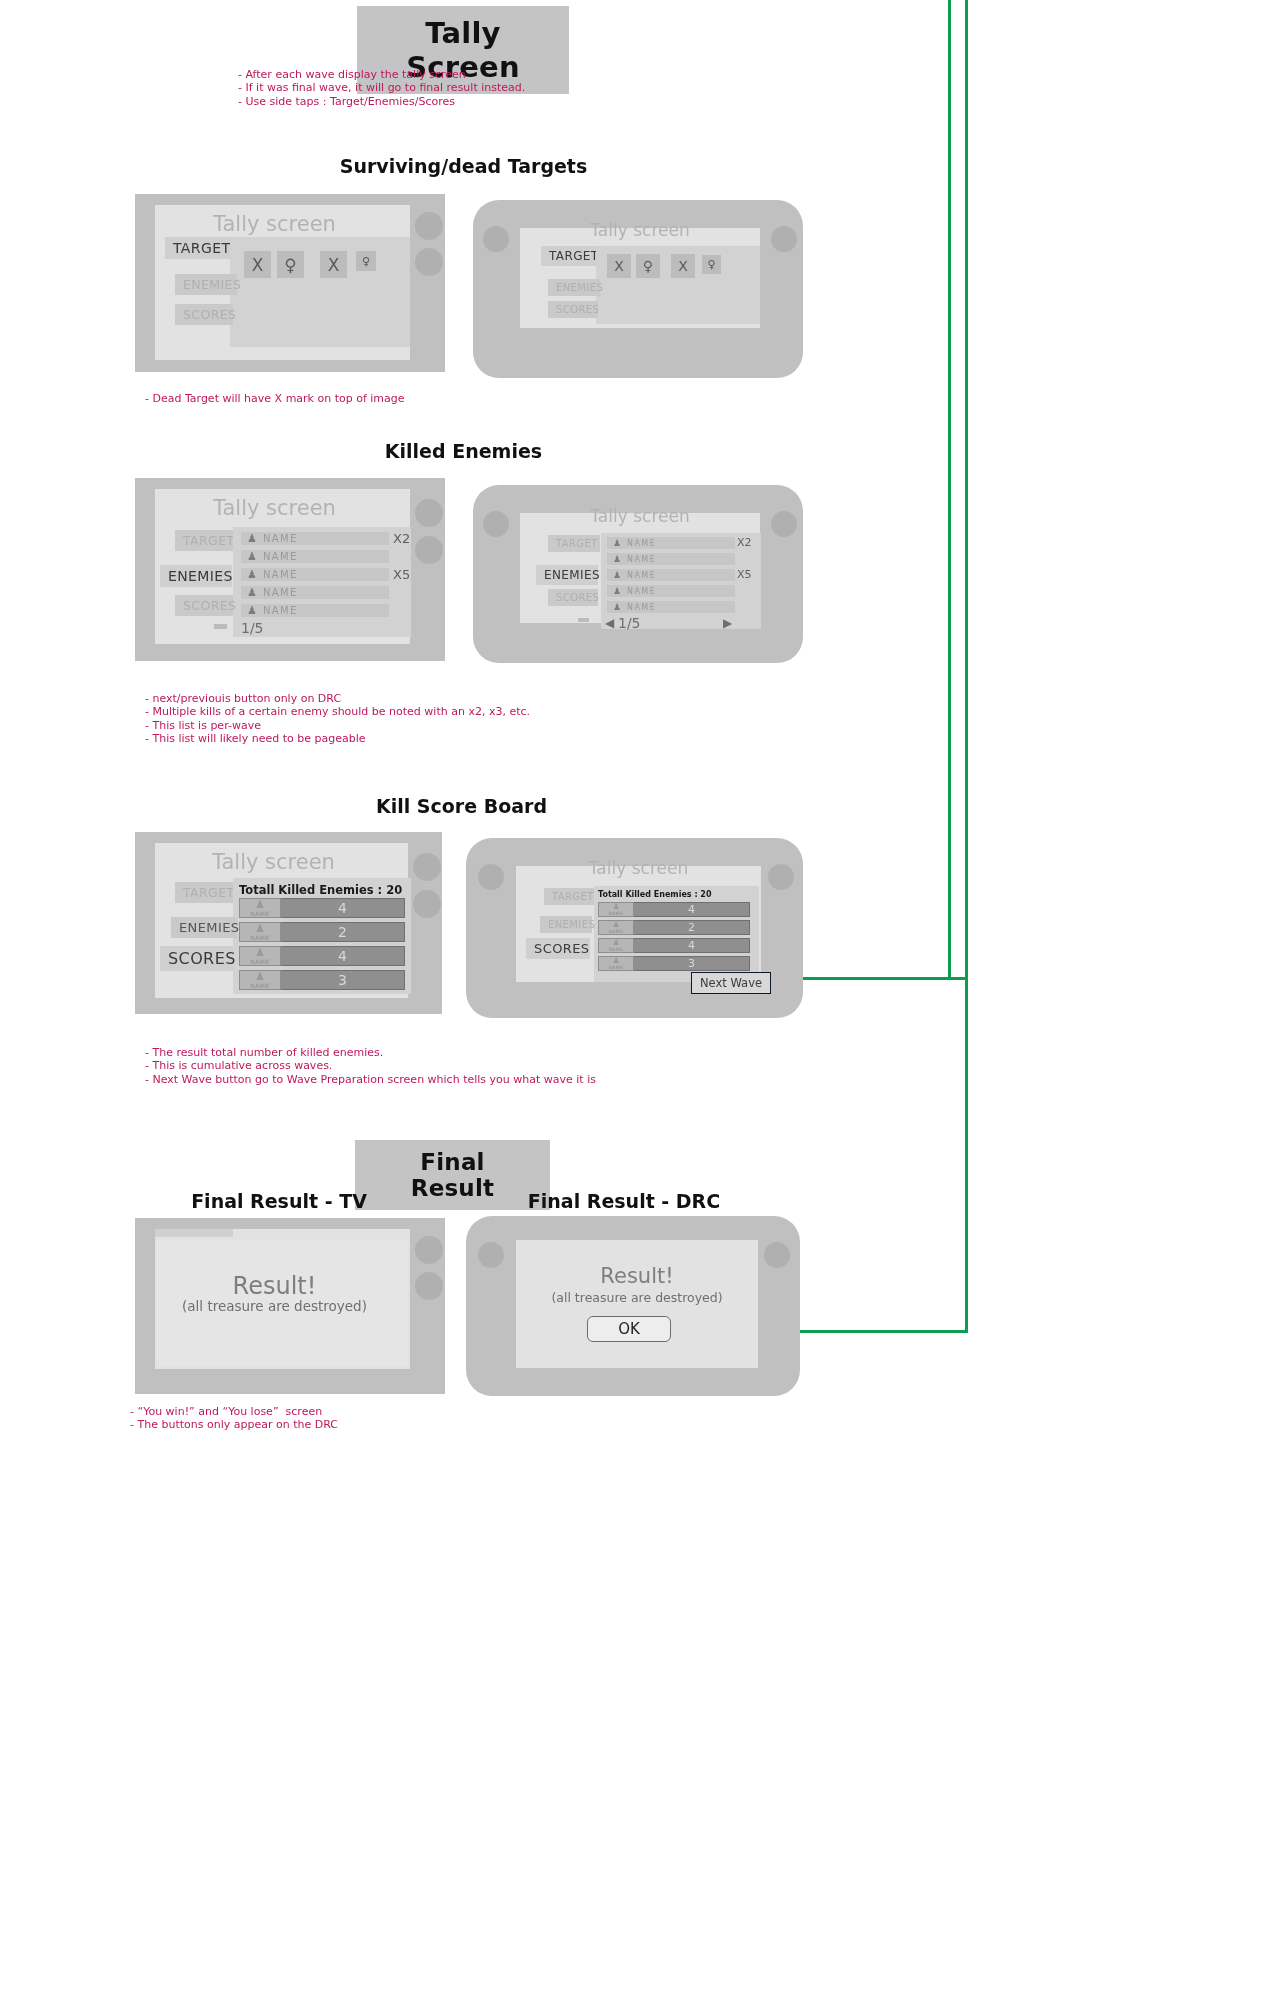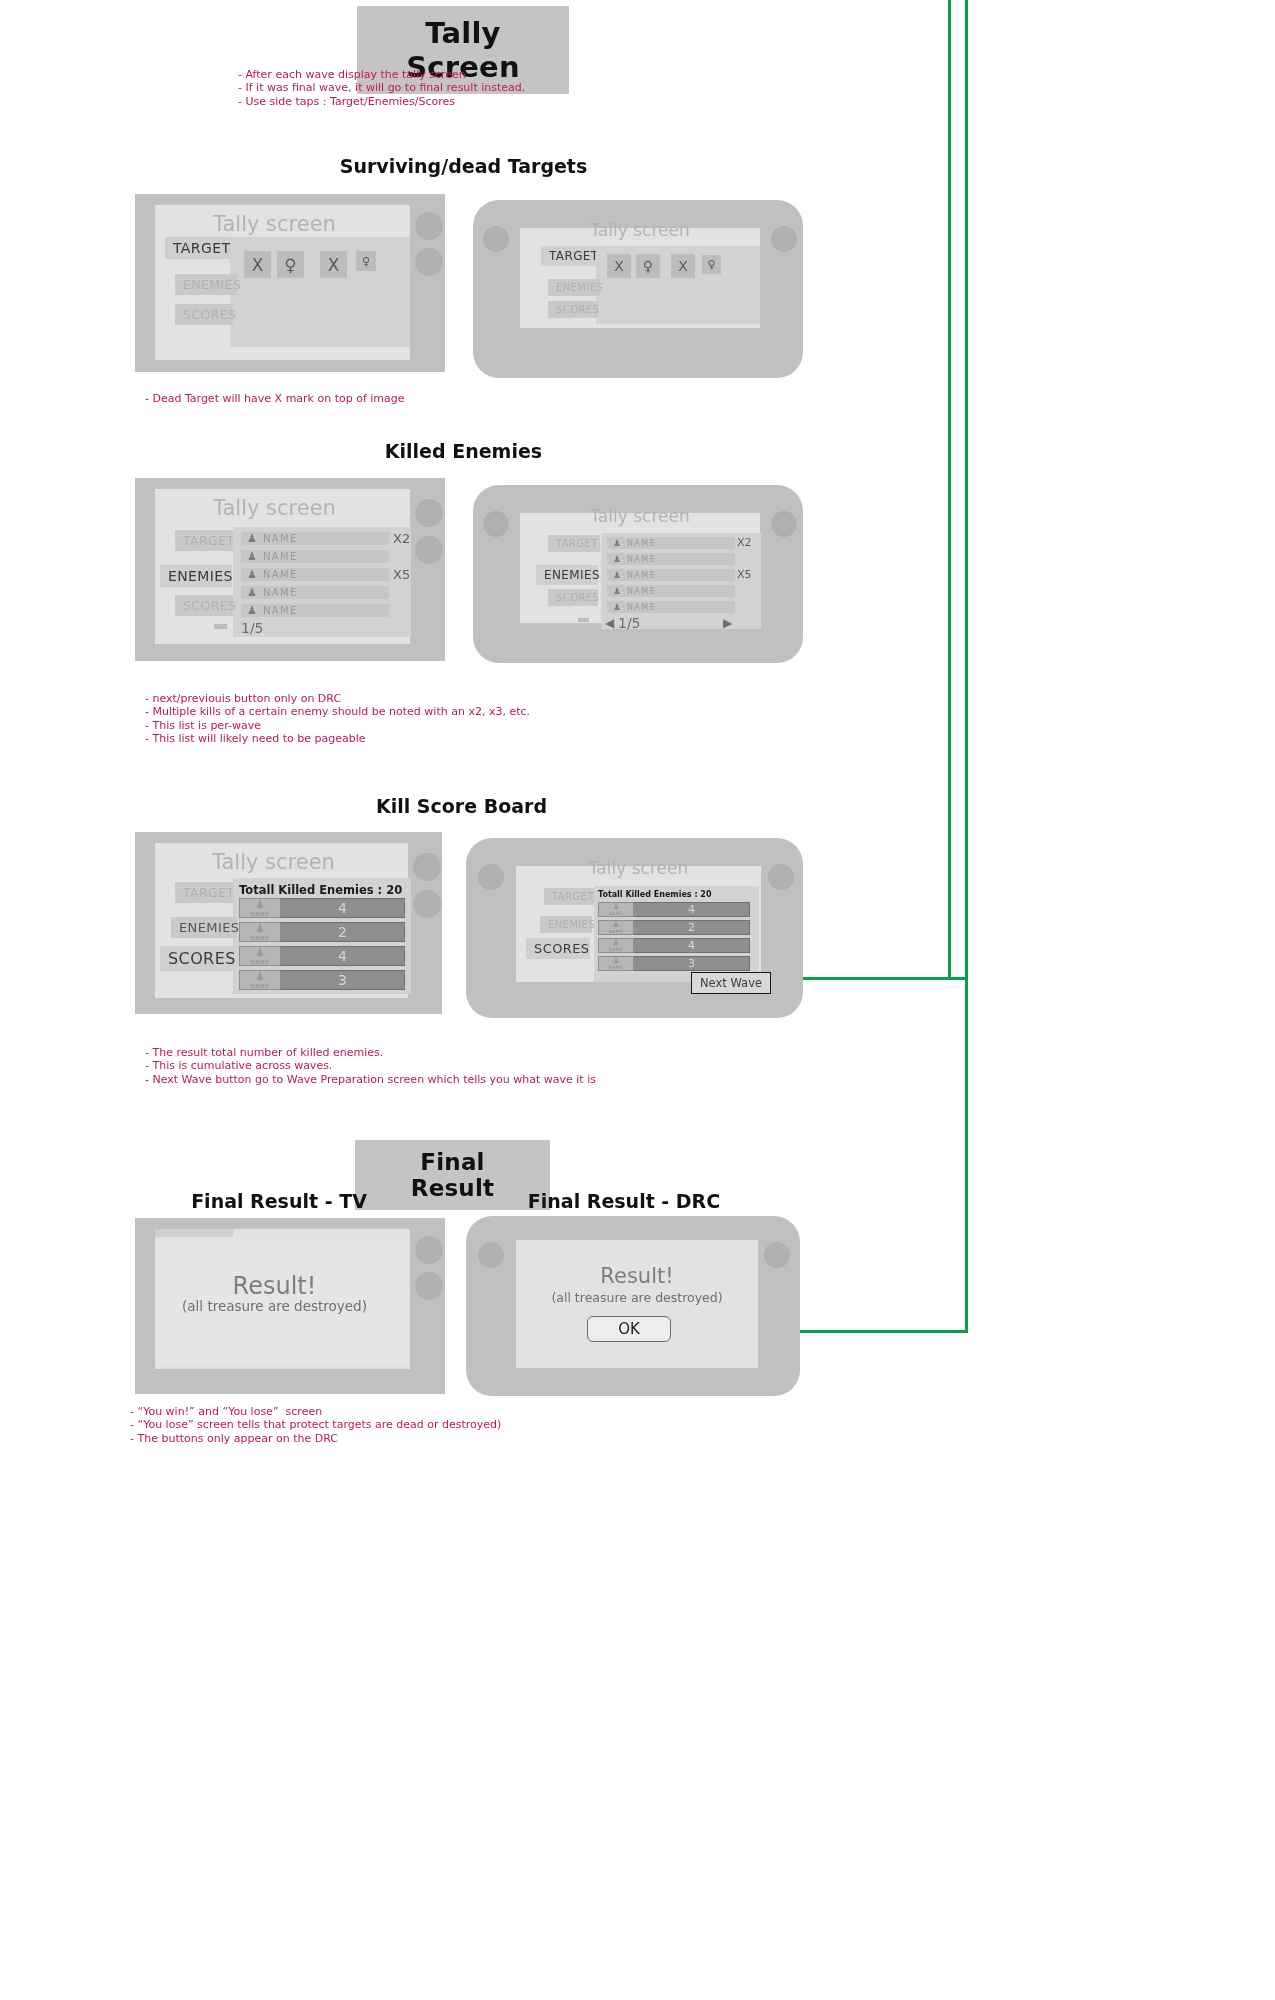--- a/index.html
+++ b/index.html
@@ -391,15 +391,14 @@
   <div class="bezel-inner" style="left:50px; top:24px; width:242px; height:128px;"></div>
   <div class="result-big" style="left:50px; top:48px; width:242px; font-size:21px;">Result!</div>
   <div class="result-sub" style="left:50px; top:74px; width:242px; font-size:12.5px;">(all treasure are destroyed)</div>
   <div class="okbtn" style="left:121px; top:100px; width:84px;border-radius:6px;">OK</div>
   <div class="knob sm" style="left:12px; top:26px;"></div>
   <div class="knob sm" style="left:298px; top:26px;"></div>
 </div>
 
 <div class="notes" style="position:absolute; left:130px; top:1405px;">
   <div>- “You win!” and “You lose”  screen</div>
-  <div>- “You lose” screen tells that protect targets are dead or destroyed)</div>
   <div>- The buttons only appear on the DRC</div>
 </div>
 
 </body></html>

